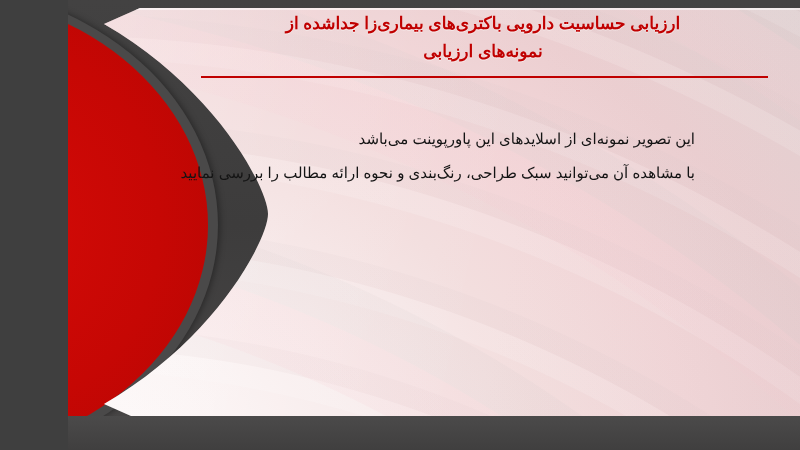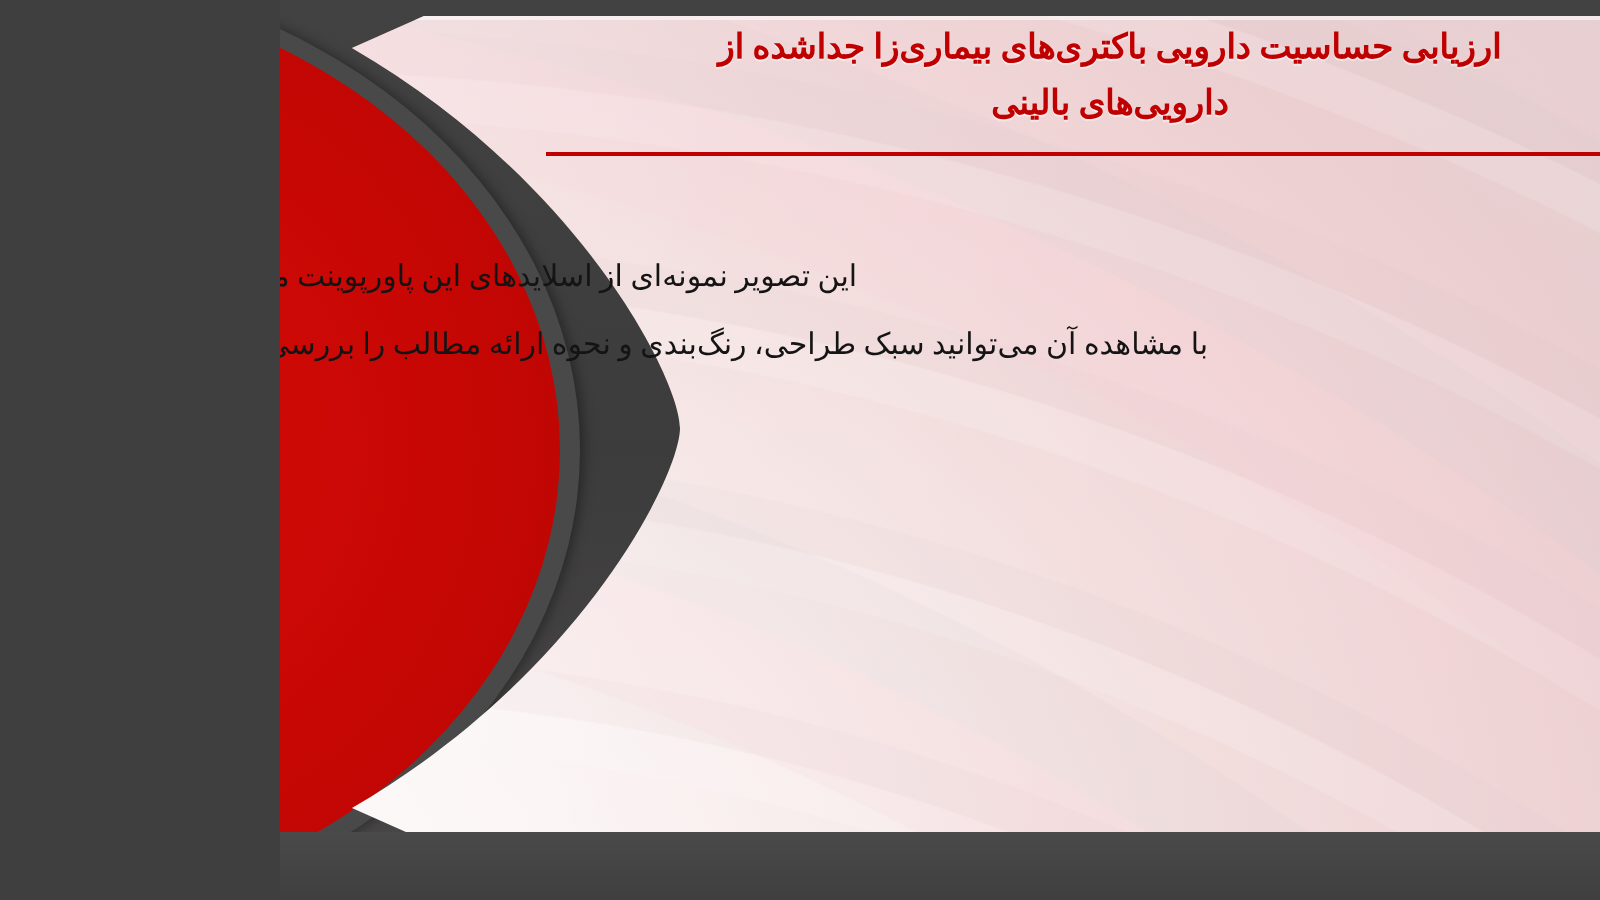--- a/index.html
+++ b/index.html
@@ -2,25 +2,25 @@
 <html lang="fa" dir="rtl"><head>
 <meta charset="utf-8">
 <style>
   html, body {
     margin: 0;
     padding: 0;
     background: #3f3f3f;
   }
   #slide {
     position: relative;
-    width: 660px;
+    width: 732px;
     height: 450px;
     overflow: hidden;
     background: #bef264;
-    font-family: Liberation Serif, serif;
+    font-family: Liberation Sans, sans-serif;
   }
 
   
   .frame-dark {
     position: absolute;
     inset: 0;
     background: linear-gradient(180deg, #434242 0%, #3d3c3c 50%, #494747 100%);
   }
 
   
@@ -170,21 +170,21 @@
     height: 2px;
     background: #c00000;
   }
 
   
   .body-block {
     position: absolute;
     right: 105px;
     top: 122px;
     width: 600px;
-    text-align: left;
+    text-align: right;
     direction: rtl;
   }
   .body-line {
     color: #141414;
     font-size: 15px;
     line-height: 34px;
     white-space: nowrap;
   }
 
   
@@ -215,21 +215,21 @@
     <div class="panel-arcs"></div>
     <div class="panel-arcs2"></div>
     <div class="panel-sheen"></div>
     <div class="panel-top-hi"></div>
     <div class="panel-bottom-hi"></div>
     <div class="red-circle"></div>
   </div>
 
   <div class="title-block">
     <div class="title-line">ارزیابی حساسیت دارویی باکتری‌های بیماری‌زا جداشده از</div>
-    <div class="title-line">دارویی‌های بالینی</div>
+    <div class="title-line">نمونه‌های ارزیابی</div>
   </div>
   <div class="title-rule"></div>
 
   <div class="body-block">
     <div class="body-line">این تصویر نمونه‌ای از اسلایدهای این پاورپوینت می‌باشد</div>
     <div class="body-line">با مشاهده آن می‌توانید سبک طراحی، رنگ‌بندی و نحوه ارائه مطالب را بررسی نمایید</div>
   </div>
 
   <div class="bottom-band"></div>
 

